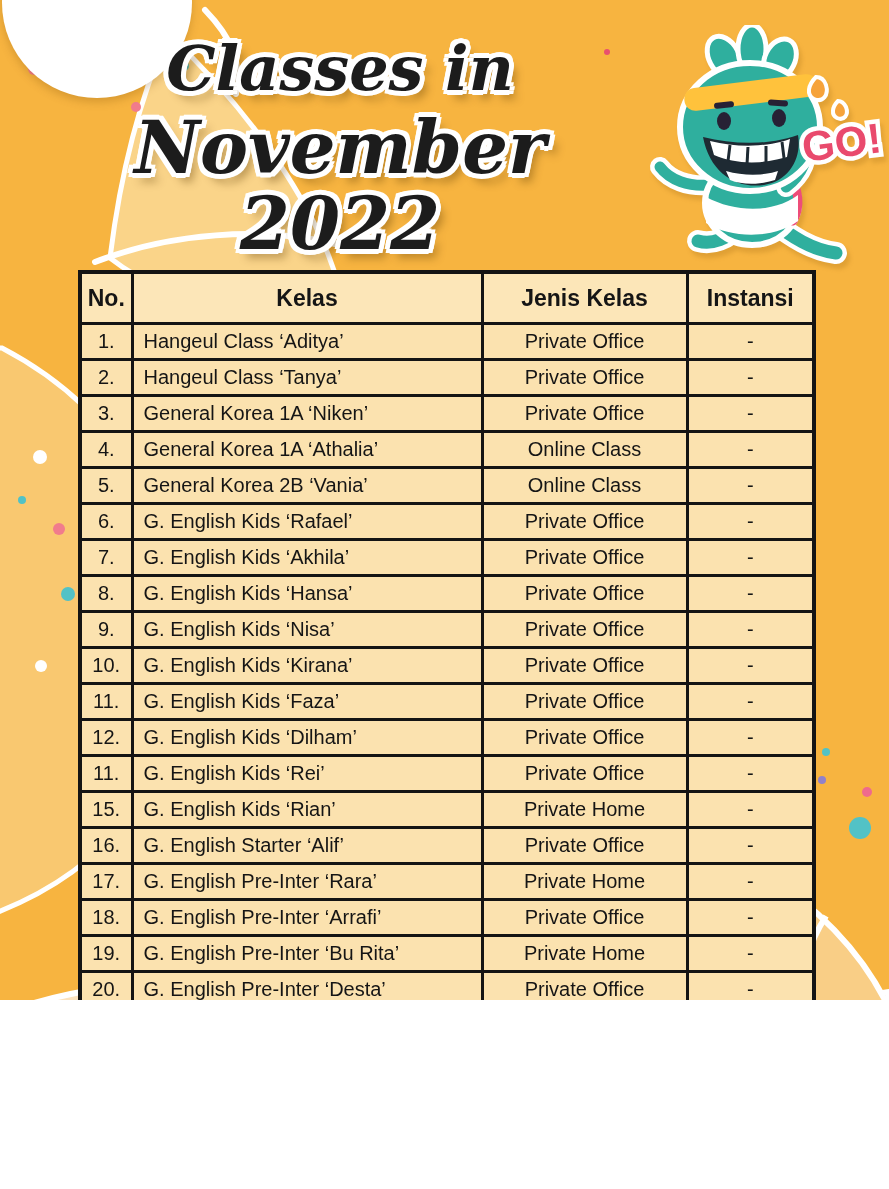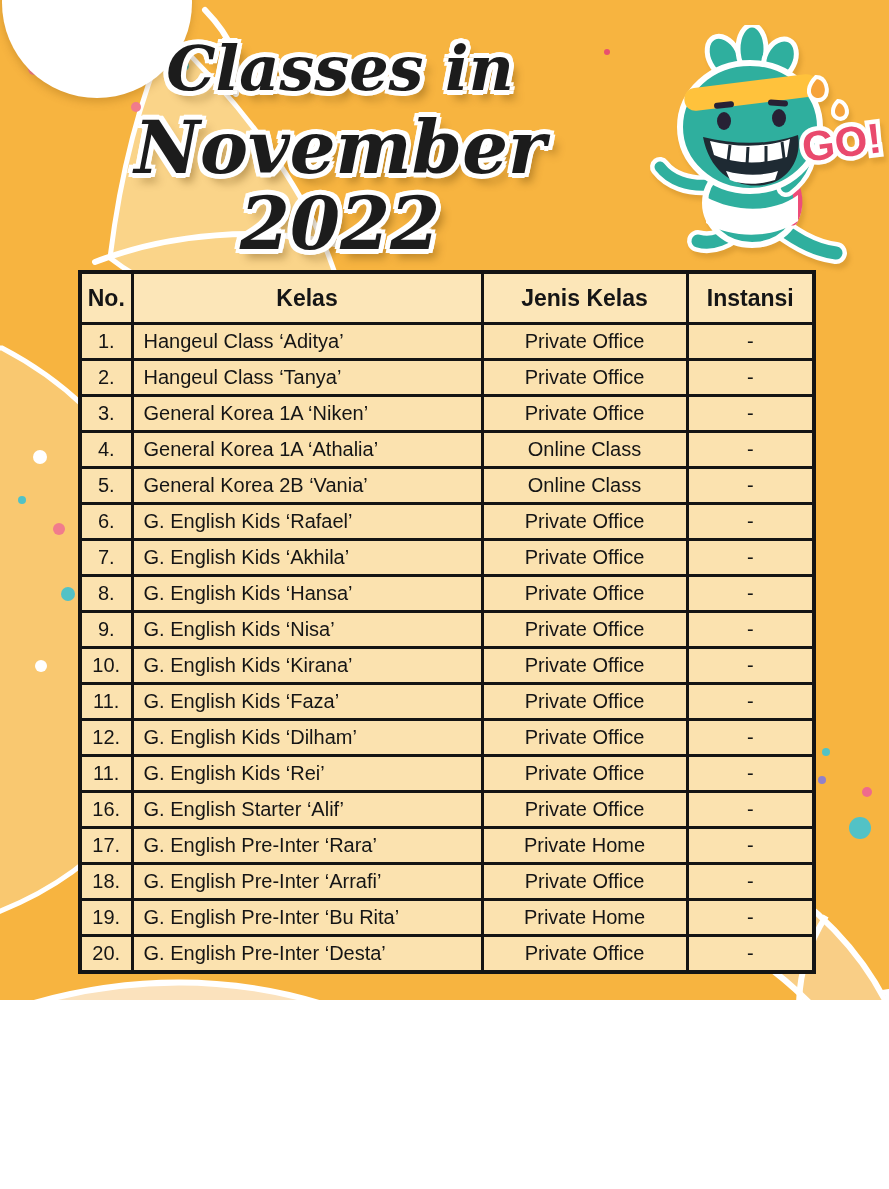--- a/index.html
+++ b/index.html
@@ -250,20 +250,26 @@
           <td class="col-jenis">Private Office</td>
           <td class="col-instansi">-</td>
         </tr>
         <tr>
           <td class="col-no">11.</td>
           <td class="col-kelas">G. English Kids ‘Rei’</td>
           <td class="col-jenis">Private Office</td>
           <td class="col-instansi">-</td>
         </tr>
         <tr>
+          <td class="col-no">15.</td>
+          <td class="col-kelas">G. English Kids ‘Rian’</td>
+          <td class="col-jenis">Private Home</td>
+          <td class="col-instansi">-</td>
+        </tr>
+        <tr>
           <td class="col-no">16.</td>
           <td class="col-kelas">G. English Starter ‘Alif’</td>
           <td class="col-jenis">Private Office</td>
           <td class="col-instansi">-</td>
         </tr>
         <tr>
           <td class="col-no">17.</td>
           <td class="col-kelas">G. English Pre-Inter ‘Rara’</td>
           <td class="col-jenis">Private Home</td>
           <td class="col-instansi">-</td>

